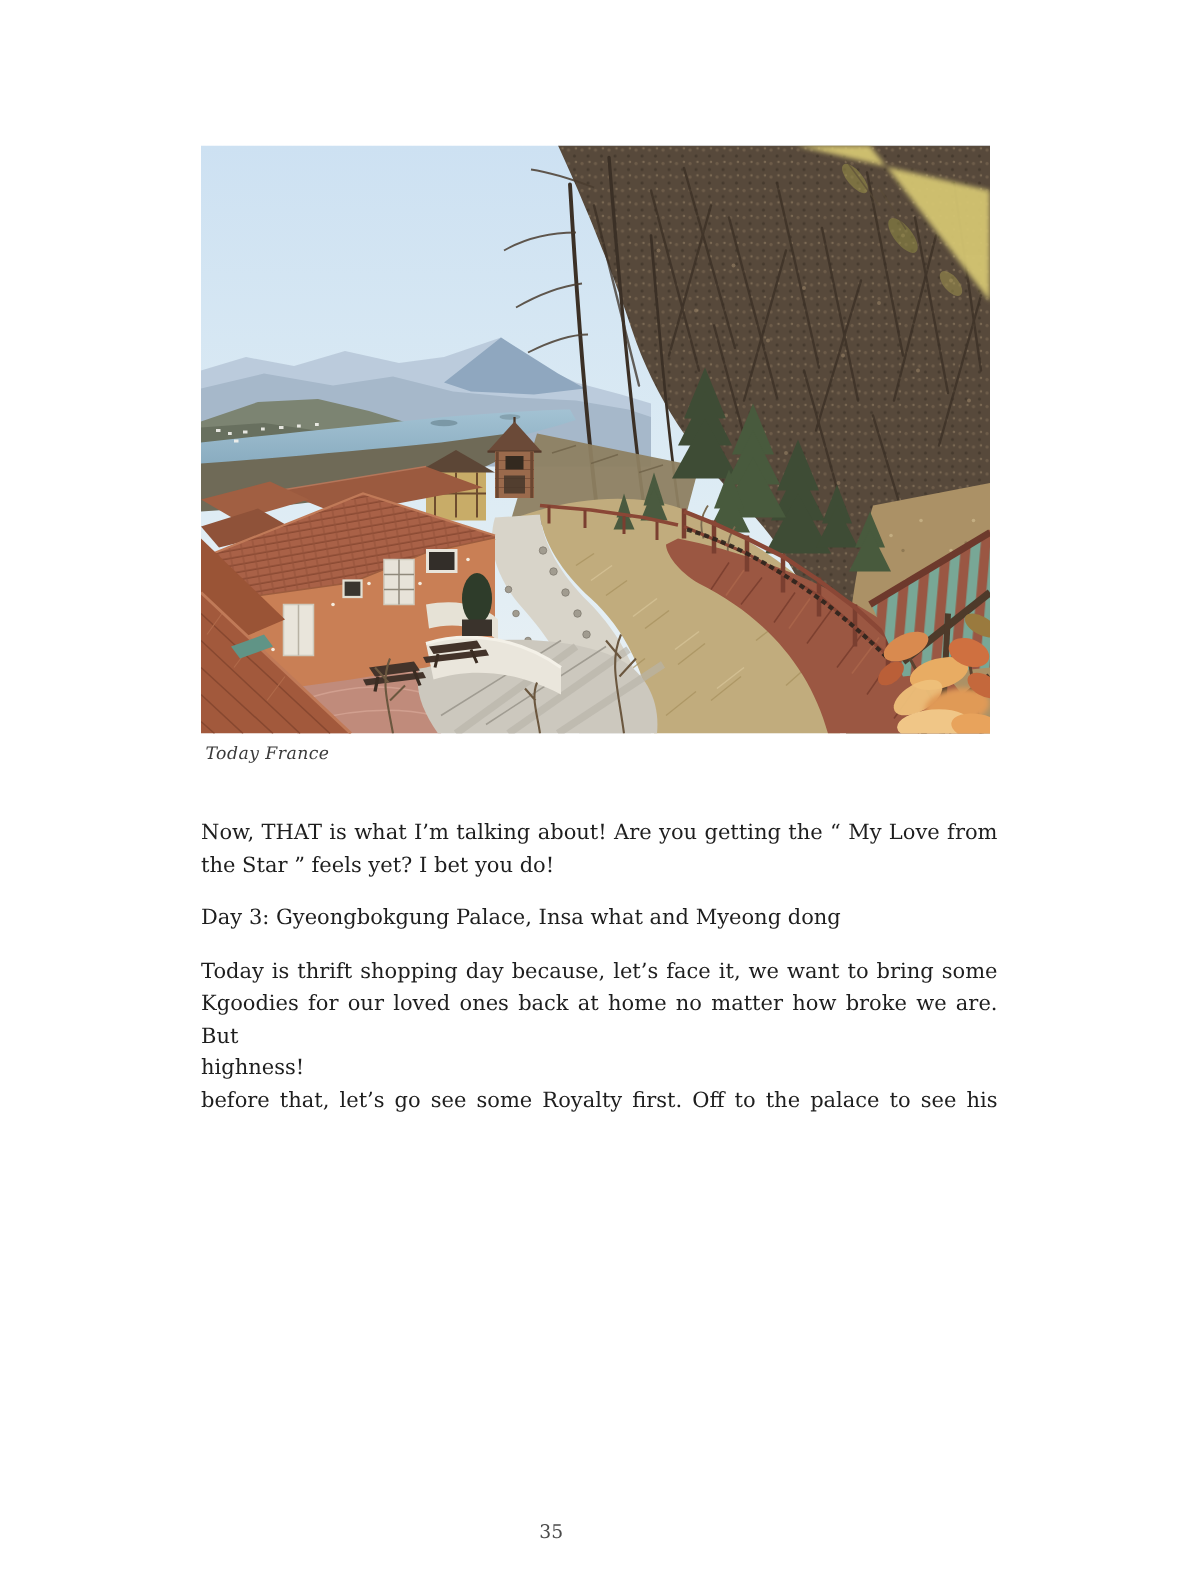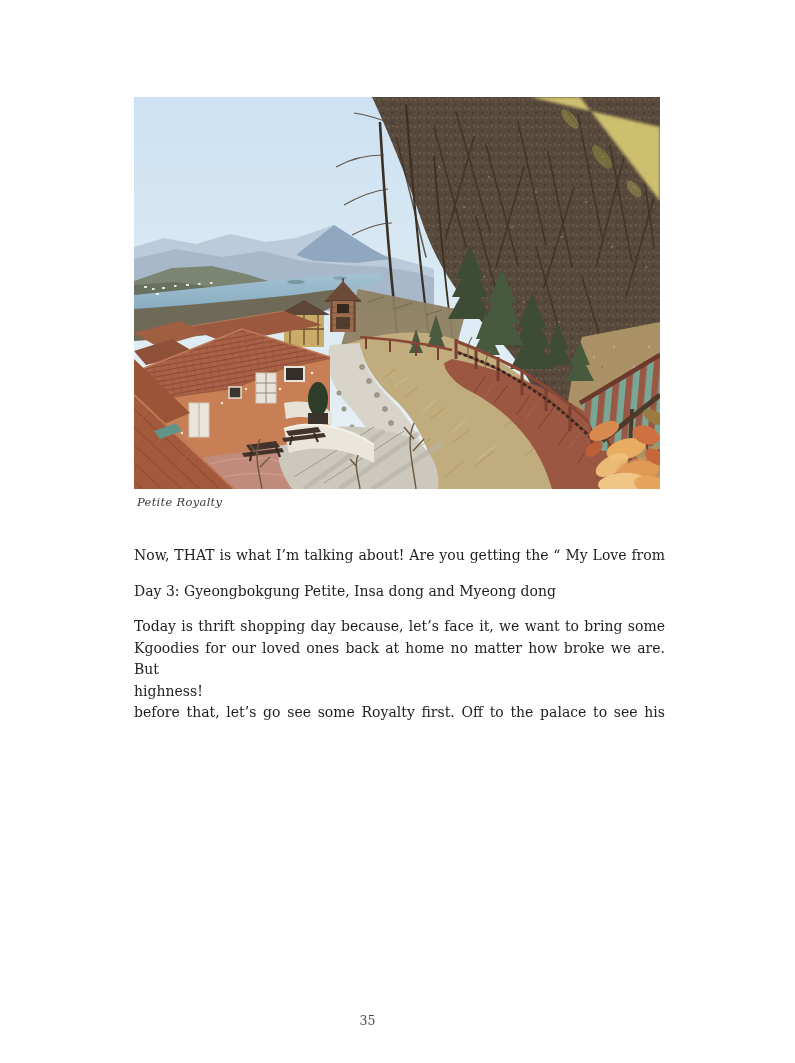--- a/index.html
+++ b/index.html
@@ -383,28 +383,29 @@
       <g>
         <path d="M396,0 L446,0 L526,104 L526,30 Z" fill="#d7c873" opacity="0.93" filter="url(#soft)"></path>
         <ellipse cx="436" cy="22" rx="12" ry="5" fill="#9a9148" opacity="0.55" transform="rotate(50 436 22)"></ellipse>
         <ellipse cx="468" cy="60" rx="14" ry="6" fill="#8f8a44" opacity="0.55" transform="rotate(52 468 60)"></ellipse>
         <ellipse cx="500" cy="92" rx="10" ry="5" fill="#a59a50" opacity="0.5" transform="rotate(50 500 92)"></ellipse>
         <path d="M430,10 L452,40 M452,28 L470,56" stroke="#5a4c38" stroke-width="1" opacity="0.6"></path>
       </g>
     </svg>
   </figure>
 
-  <div class="caption">Petite Royalty</div>
+  <div class="caption">Today France</div>
 
   <div class="text">
     <div class="para">
       <div class="line">Now, THAT is what I’m talking about!  Are you getting the “ My Love from</div>
+      <div class="line last">the Star ” feels yet?  I bet you do!</div>
     </div>
     <div class="para">
-      <div class="line last">Day 3:  Gyeongbokgung Petite, Insa dong and Myeong dong</div>
+      <div class="line last">Day 3:  Gyeongbokgung Palace, Insa what and Myeong dong</div>
     </div>
     <div class="para">
       <div class="line">Today is thrift shopping day because, let’s face it, we want to bring some</div>
       <div class="line">Kgoodies for our loved ones back at home no matter how broke we are.  But</div>
       <div class="line last">highness!</div>
       <div class="line">before that, let’s go see some Royalty first.  Off to the palace to see his</div>
     </div>
   </div>
 
   <div class="pagenum">35</div>

